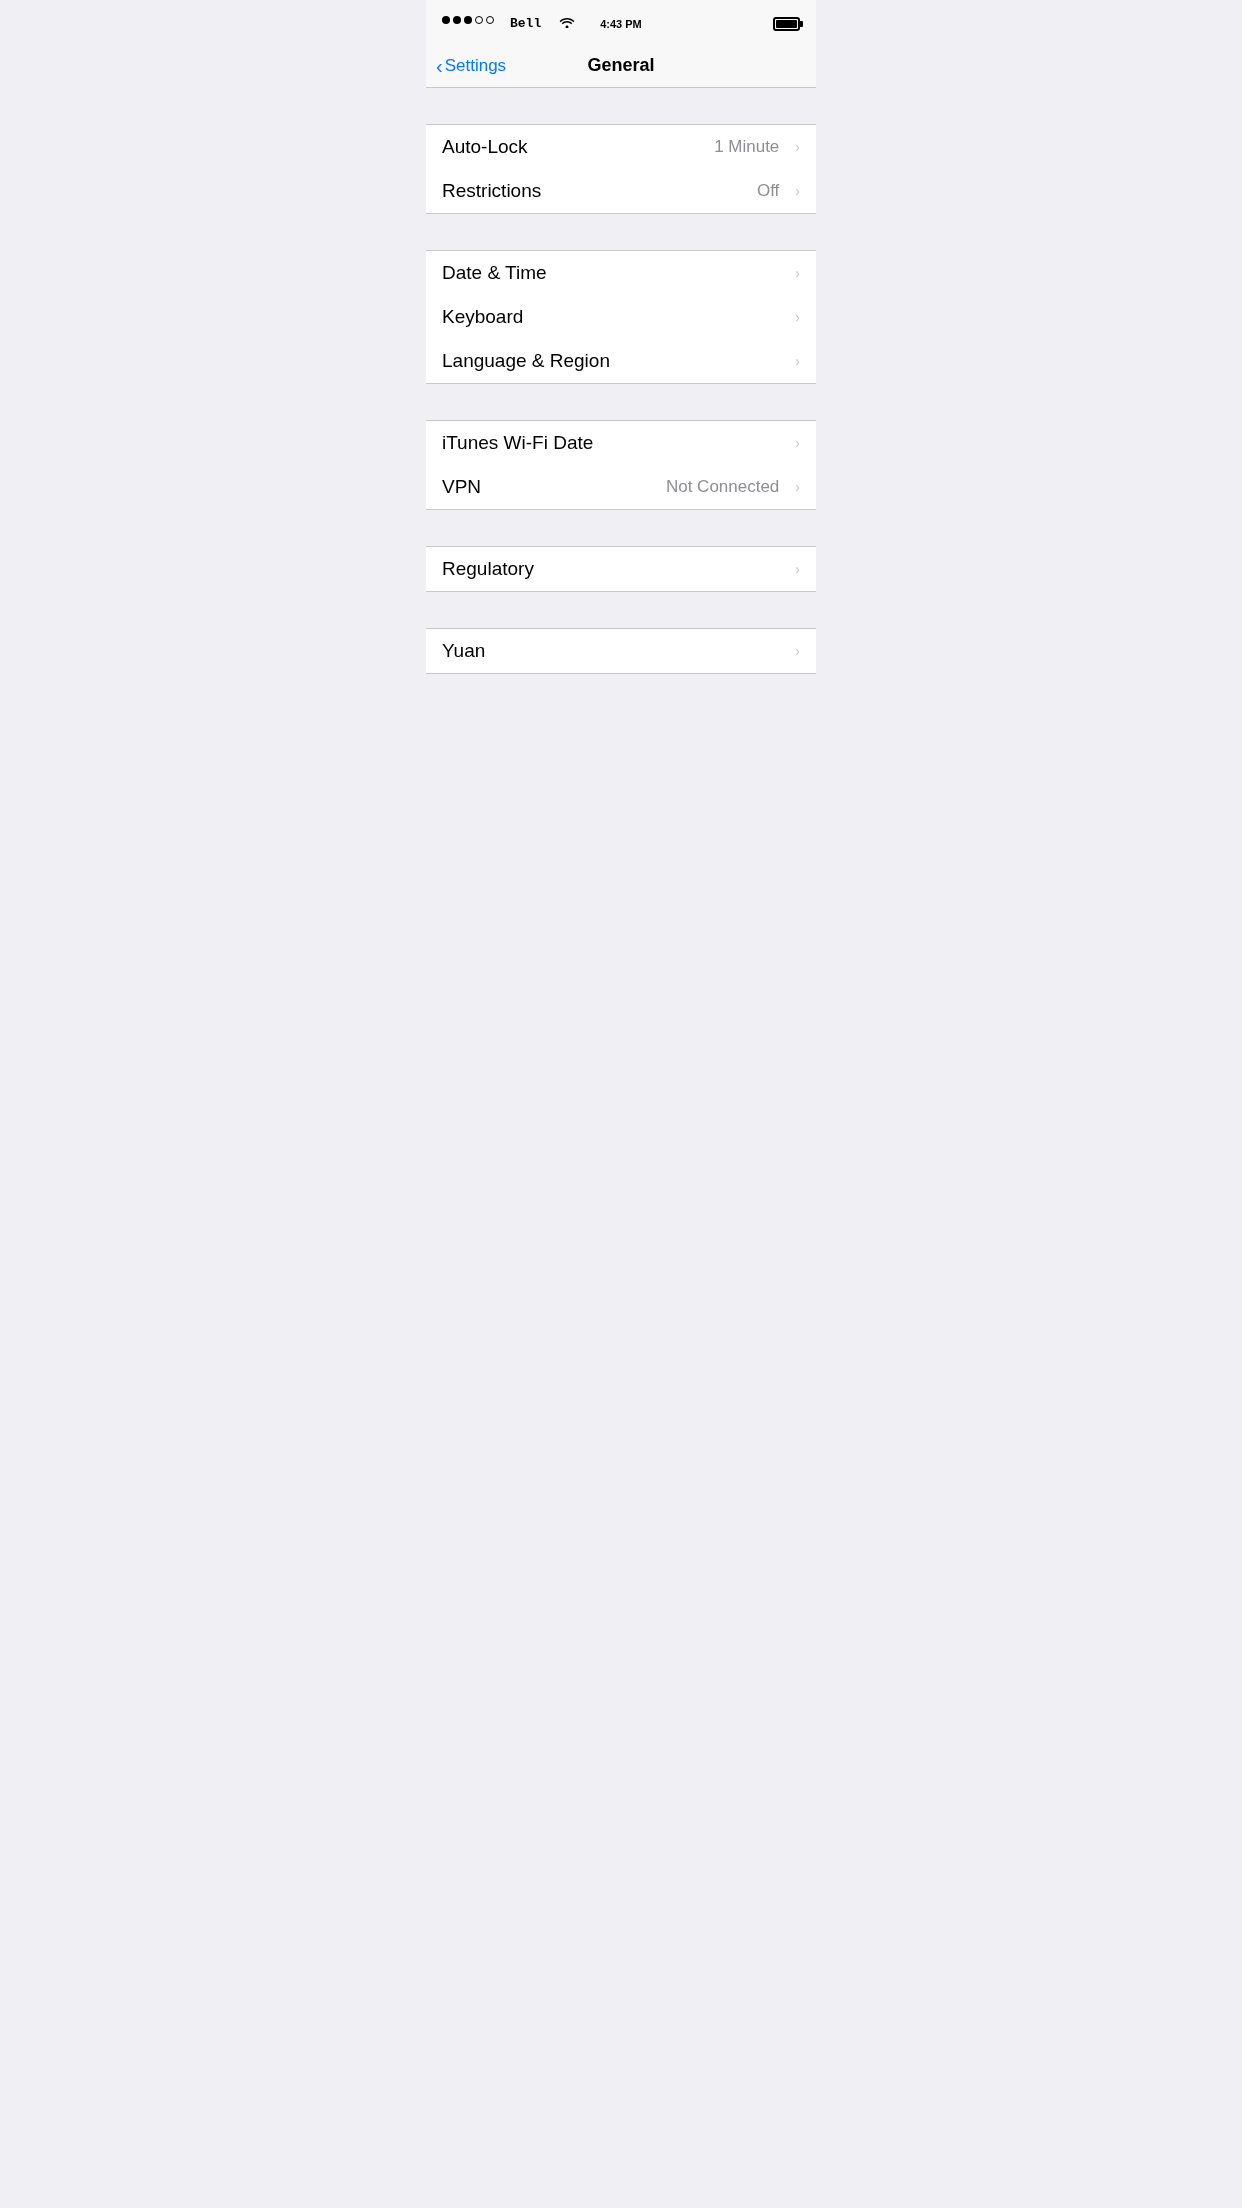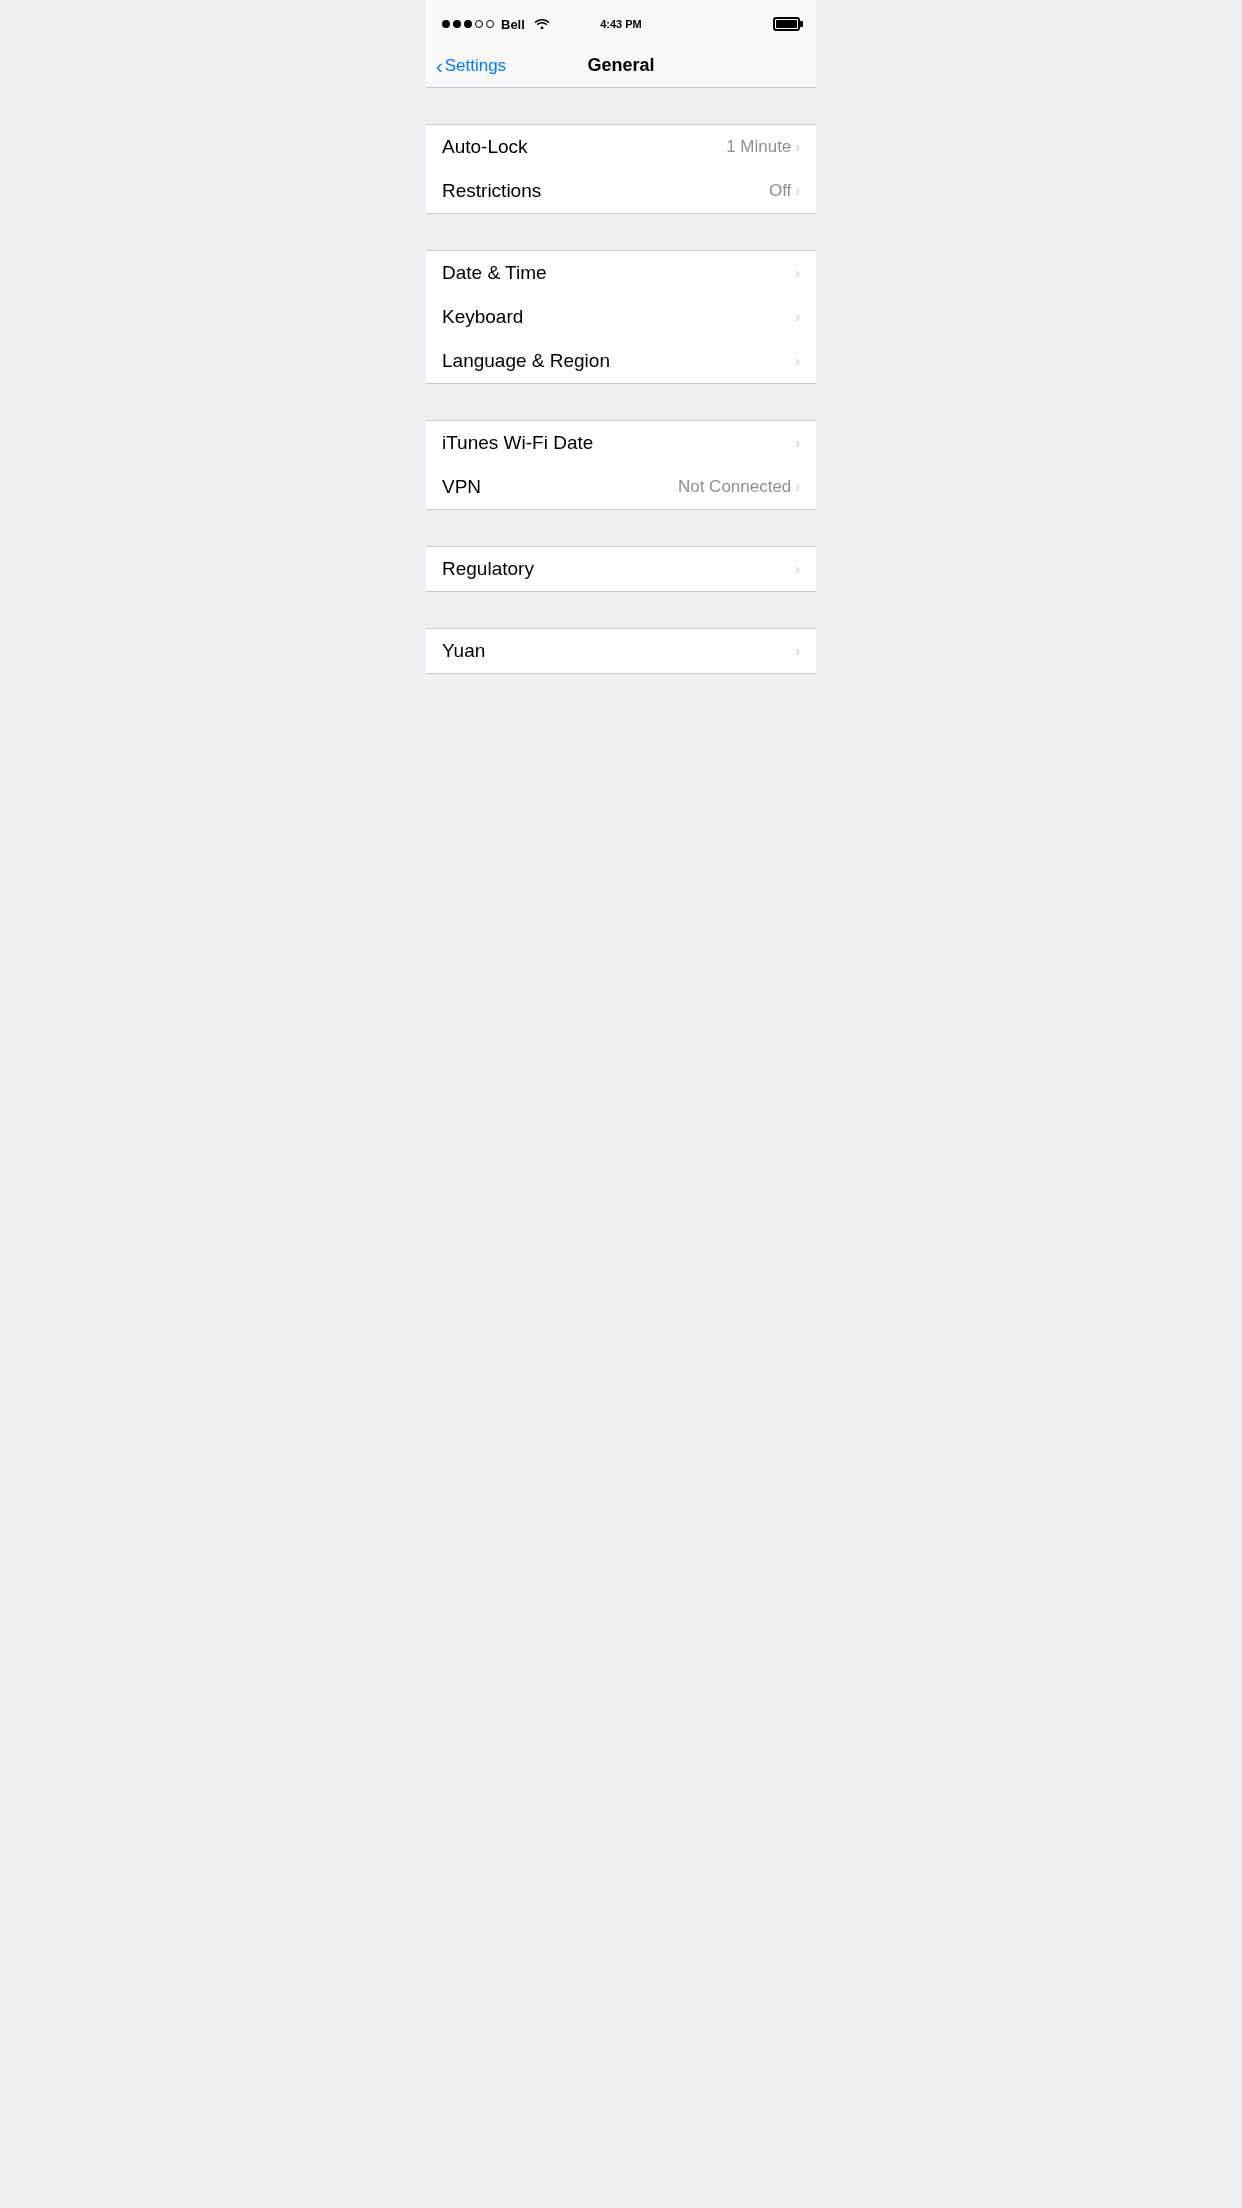--- a/index.html
+++ b/index.html
@@ -23,24 +23,25 @@
       background-color: #f8f8f8;
       display: flex;
       justify-content: space-between;
       align-items: center;
       padding: 8px 16px 4px;
       height: 44px;
     }
 
     .status-left {
       display: flex;
-      align-items: center;
-      gap: 7px;
+      align-items: flex-start;
+      gap: 16px;
       font-size: 13px;
       font-weight: 600;
+      font-family: Liberation Mono, monospace;
     }
 
     .signal-dots {
       display: flex;
       gap: 3px;
       align-items: center;
     }
 
     .dot {
       width: 8px;
@@ -180,21 +181,21 @@
     }
 
     .item-label {
       font-size: 19px;
       color: #000;
     }
 
     .item-value-container {
       display: flex;
       align-items: center;
-      gap: 4px;
+      gap: 16px;
     }
 
     .item-value {
       font-size: 17px;
       color: #8e8e93;
     }
 
     .item-chevron {
       font-size: 14px;
       color: #c7c7cc;

